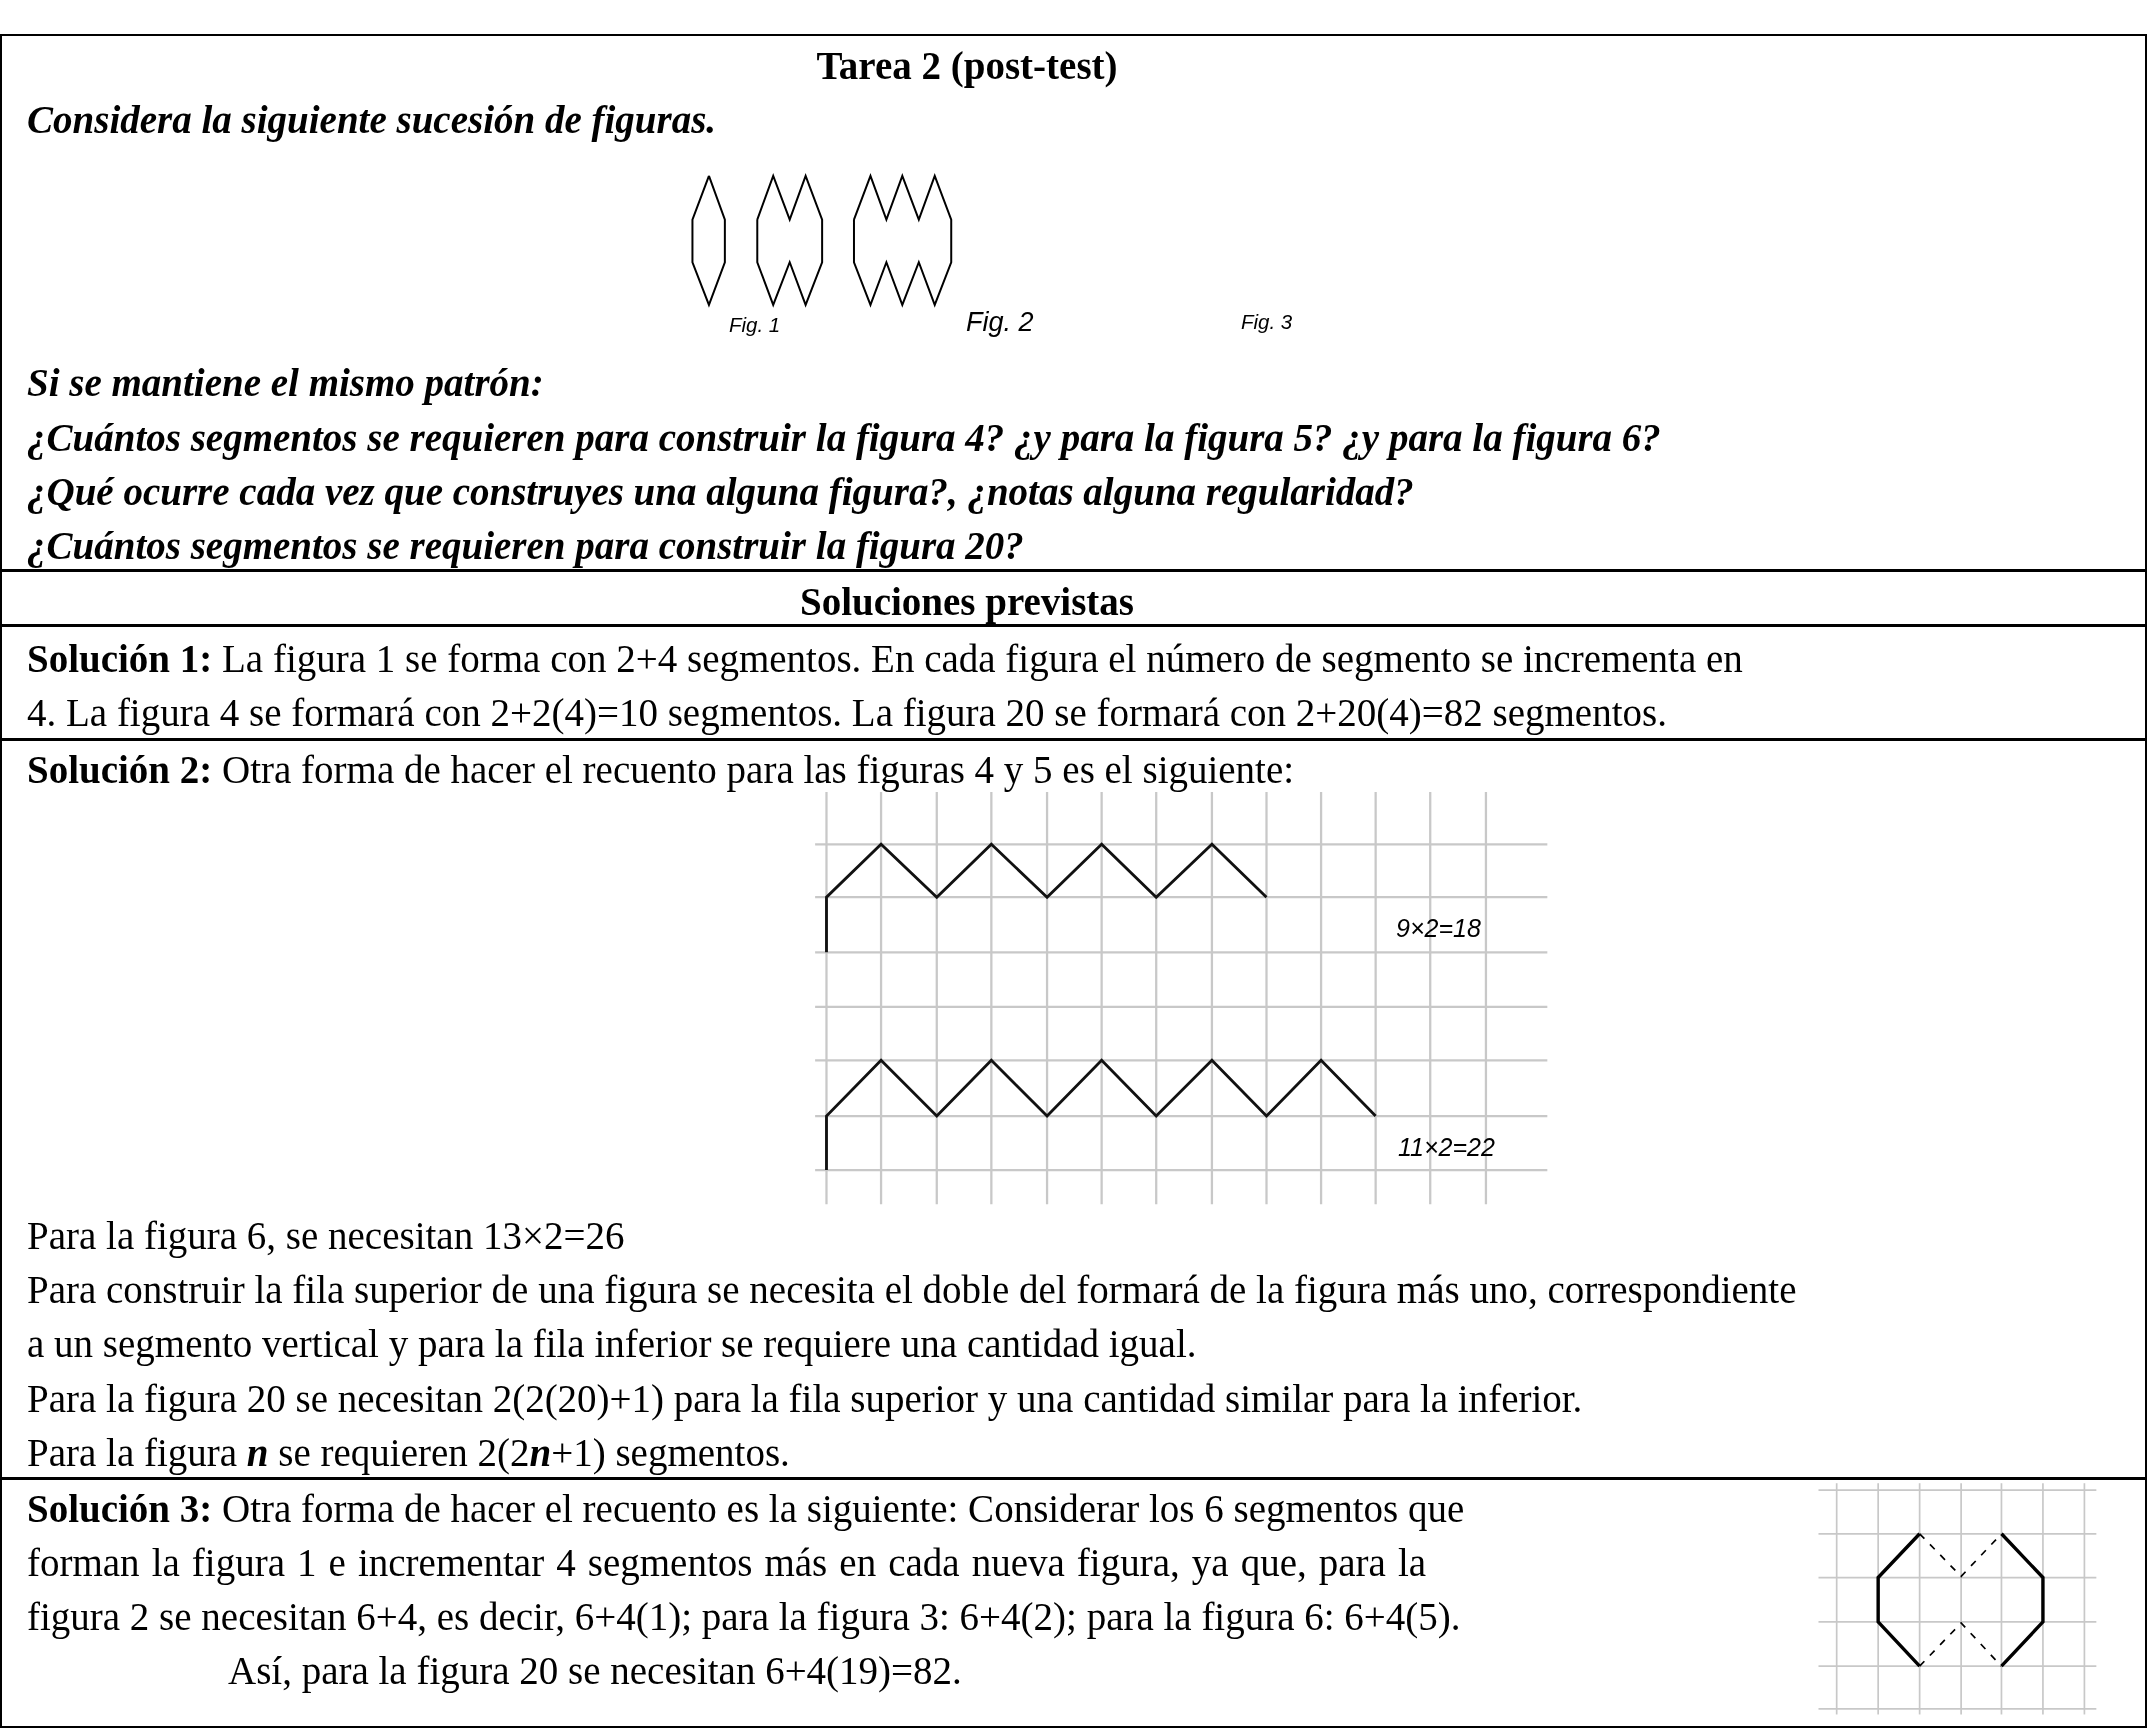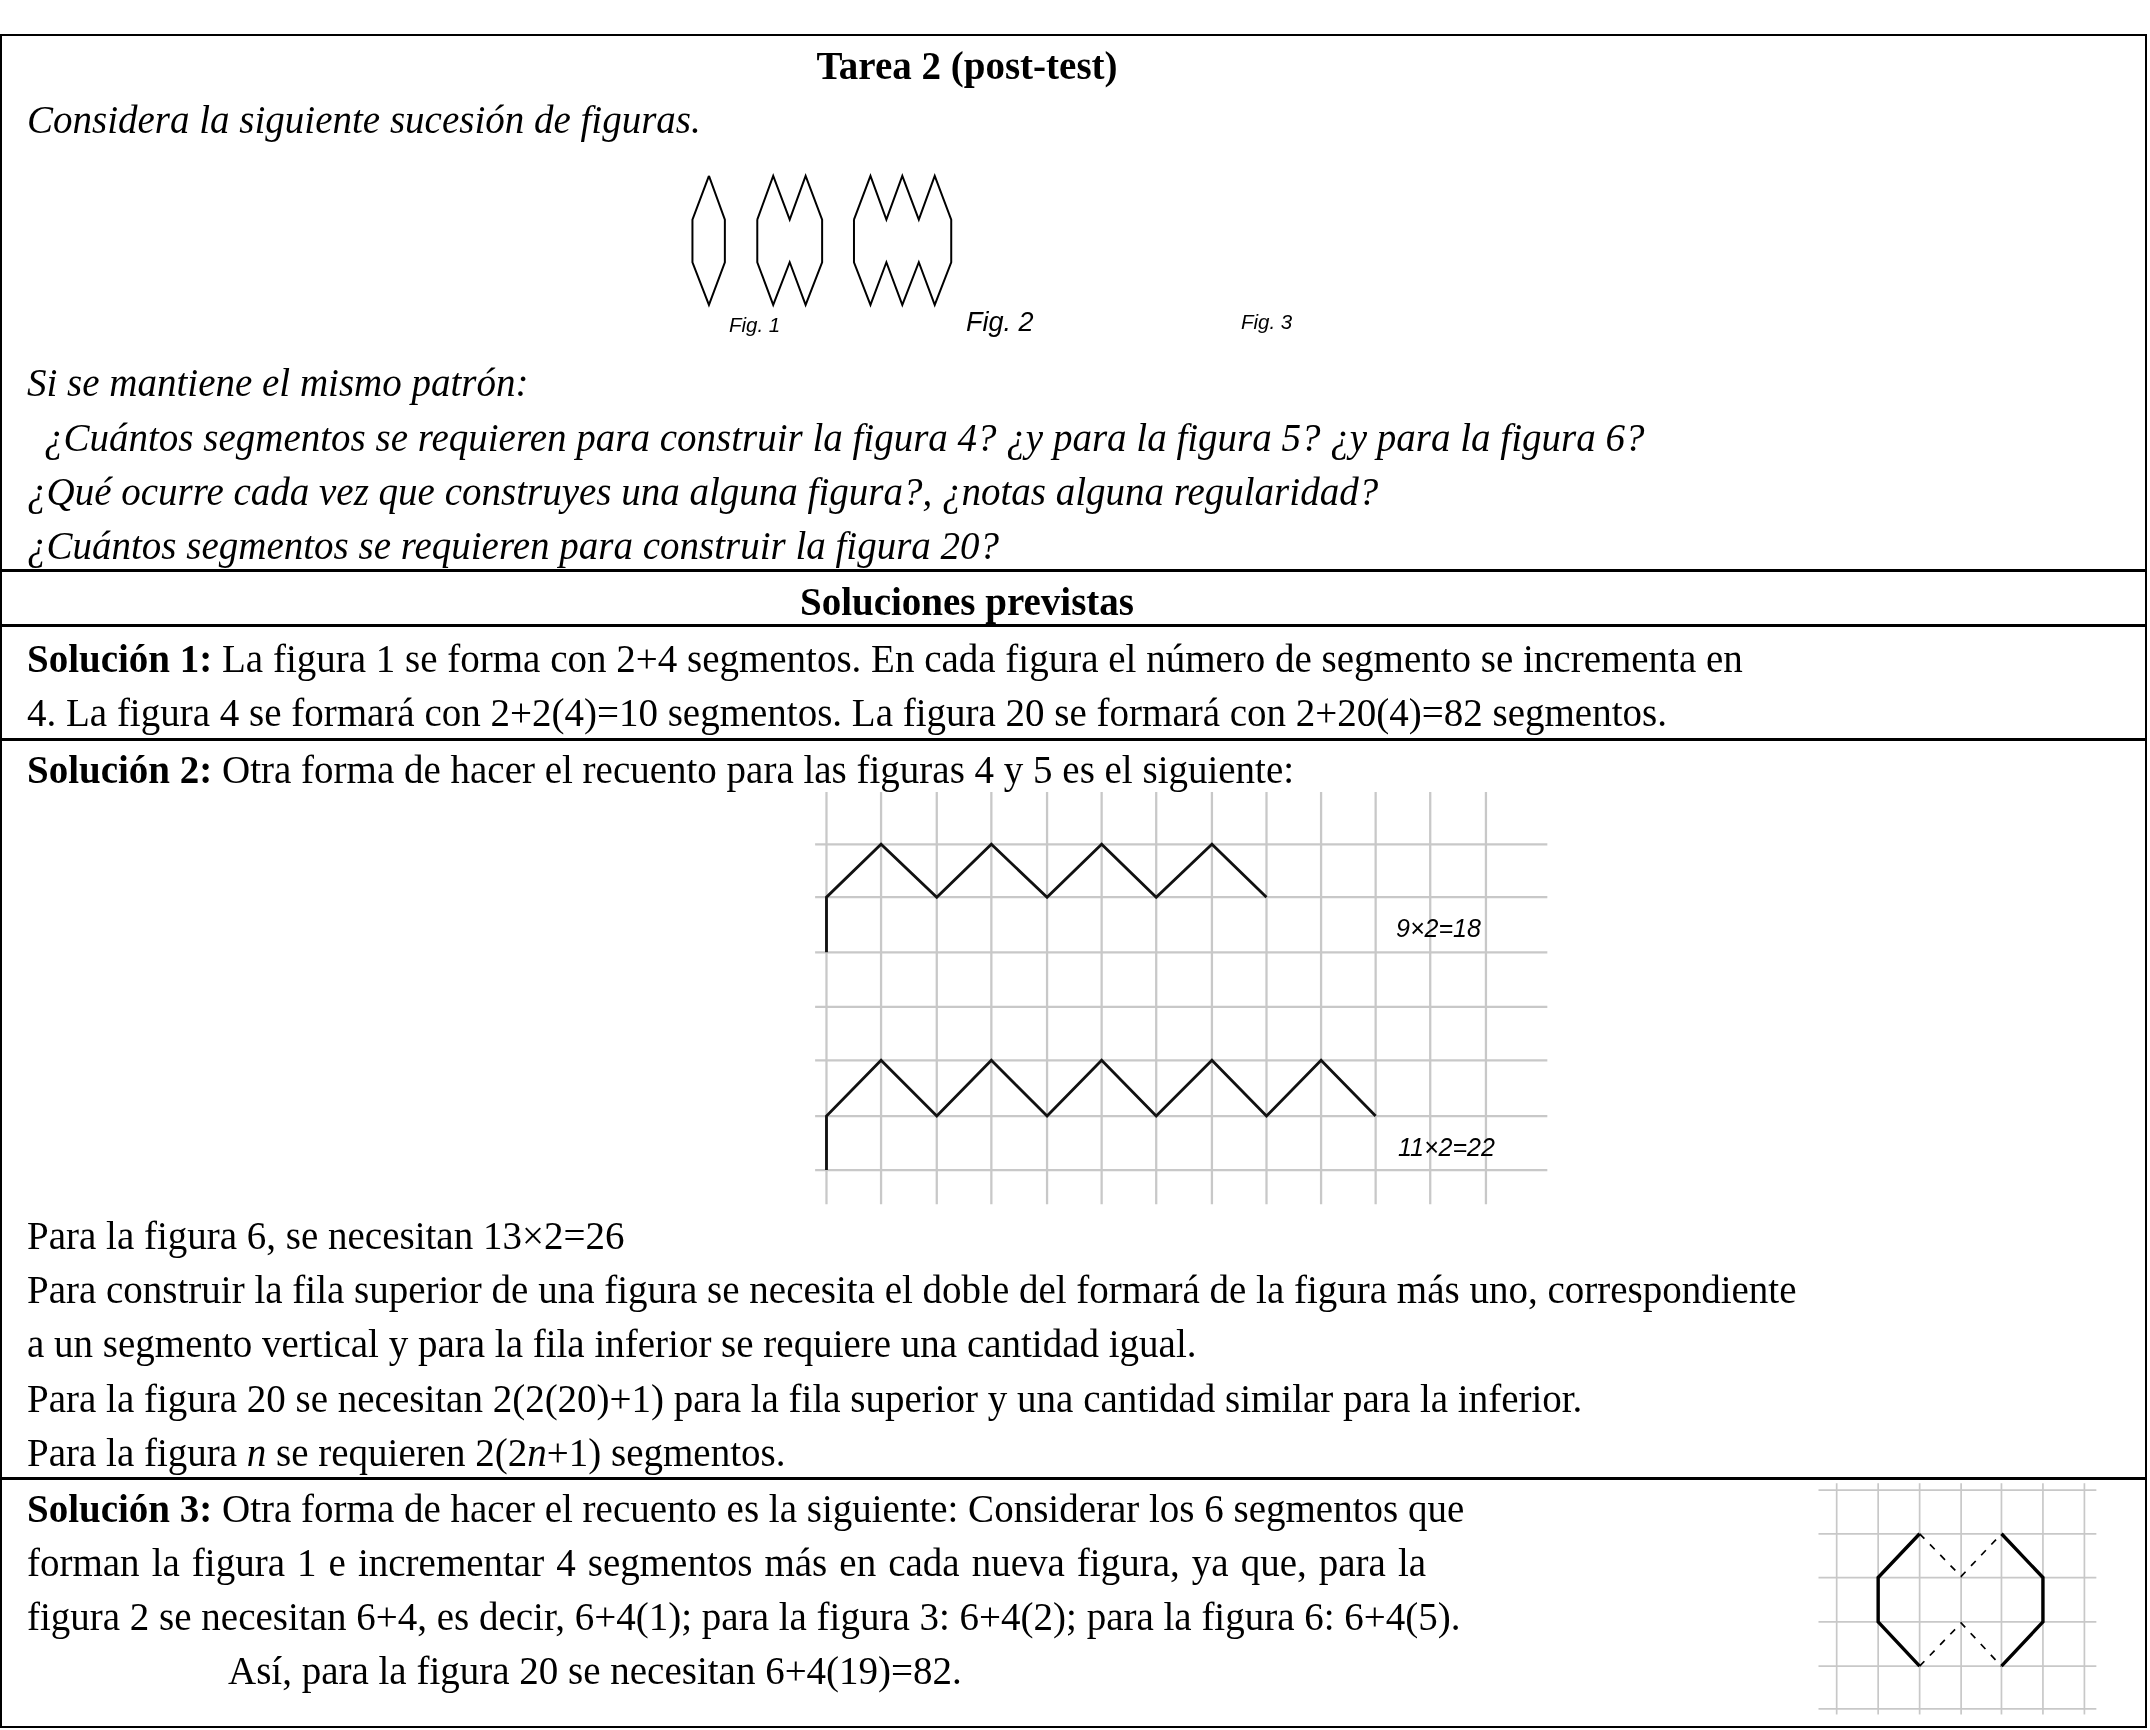--- a/index.html
+++ b/index.html
@@ -2,21 +2,21 @@
 <html style="font-size:9px"><head>
 <meta charset="utf-8">
 <style>
   html, body { margin:0; padding:0; background:#ffffff; }
   body { width:2151px; height:1731px; position:relative; overflow:hidden;
          font-family:"Liberation Serif", "DejaVu Serif", serif; color:#000; }
   .tbl { position:absolute; left:0; top:34px; width:2147px; height:1694px;
          border:2.3px solid #000; box-sizing:border-box; }
   .hline { position:absolute; left:0; width:2147px; height:2.8px; background:#000; }
   .txt { position:absolute; white-space:nowrap; font-size:39px; line-height:1; }
-  .it { font-style:italic; }
+  .it { font-style:italic;font-weight:bold; }
   .b { font-weight:bold; }
   .center { left:0; width:1934px; text-align:center; }
   svg { position:absolute; overflow:visible; }
   .cap { font-family:"Liberation Sans", "DejaVu Sans", sans-serif;font-style:italic; }
 </style>
 </head>
 <body>
 
 <div class="tbl"></div>
 <div class="hline" style="top:569px"></div>
@@ -35,21 +35,21 @@
     <polyline points="1331,96 1359,19 1388,96 1416,19 1445,96 1445,171 1416,246 1388,171 1359,246 1331,171 1331,96"></polyline>
 
     <polyline points="1501,96 1530,19 1558,96 1586,19 1615,96 1643,19 1672,96 1672,171 1643,246 1615,171 1586,246 1558,171 1530,246 1501,171 1501,96"></polyline>
   </g>
 </svg>
 <div class="txt cap" style="left:729px; top:315px; font-size:20.5px">Fig. 1</div>
 <div class="txt cap" style="left:966px; top:309px; font-size:27px">Fig. 2</div>
 <div class="txt cap" style="left:1241px; top:312px; font-size:20.5px">Fig. 3</div>
 
 <div class="txt it" style="left:27px; top:363px">Si se mantiene el mismo patrón:</div>
-<div class="txt it" style="left:44px; top:418px">¿Cuántos segmentos se requieren para construir la figura 4? ¿y para la figura 5? ¿y para la figura 6?</div>
+<div class="txt it" style="left:27px; top:418px">¿Cuántos segmentos se requieren para construir la figura 4? ¿y para la figura 5? ¿y para la figura 6?</div>
 <div class="txt it" style="left:27px; top:472px">¿Qué ocurre cada vez que construyes una alguna figura?, ¿notas alguna regularidad?</div>
 <div class="txt it" style="left:27px; top:526px">¿Cuántos segmentos se requieren para construir la figura 20?</div>
 
 <div class="txt b center" style="top:582px">Soluciones previstas</div>
 
 <div class="txt" style="left:27px; top:639px"><span class="b">Solución 1:</span><span> La figura 1 se forma con 2+4 segmentos. En cada figura el número de segmento se incrementa en</span></div>
 <div class="txt" style="left:27px; top:693px">4. La figura 4 se formará con 2+2(4)=10 segmentos. La figura 20 se formará con 2+20(4)=82 segmentos.</div>
 
 <div class="txt" style="left:27px; top:750px"><span class="b">Solución 2:</span><span> Otra forma de hacer el recuento para las figuras 4 y 5 es el siguiente:</span></div>
 

